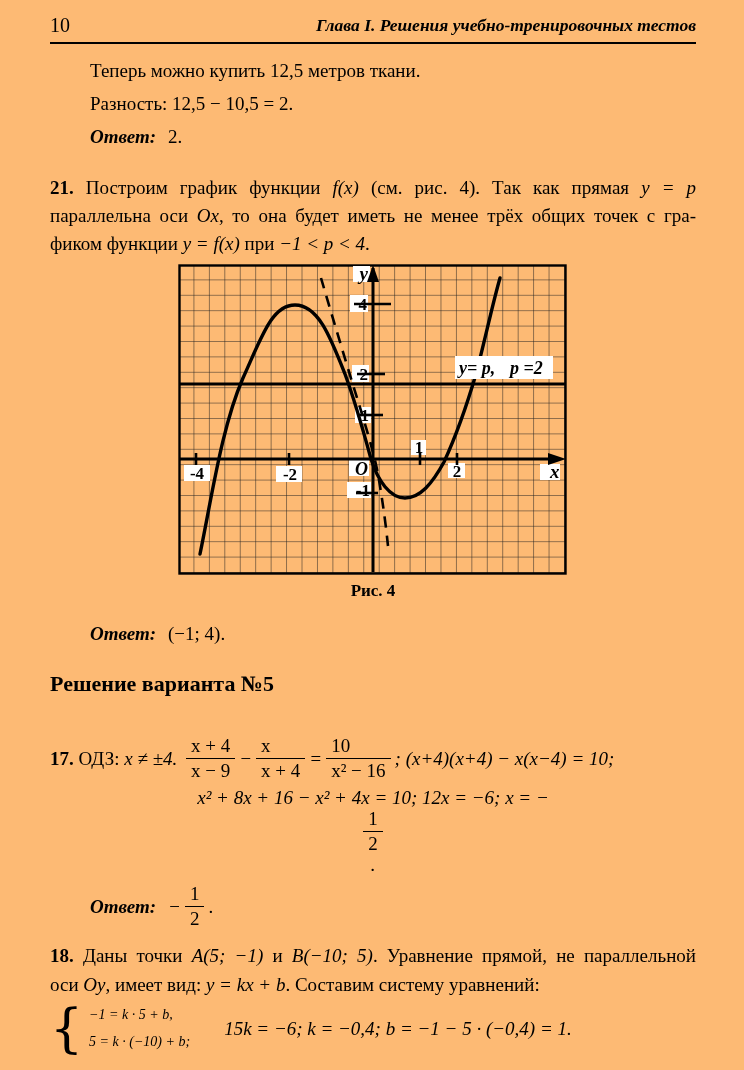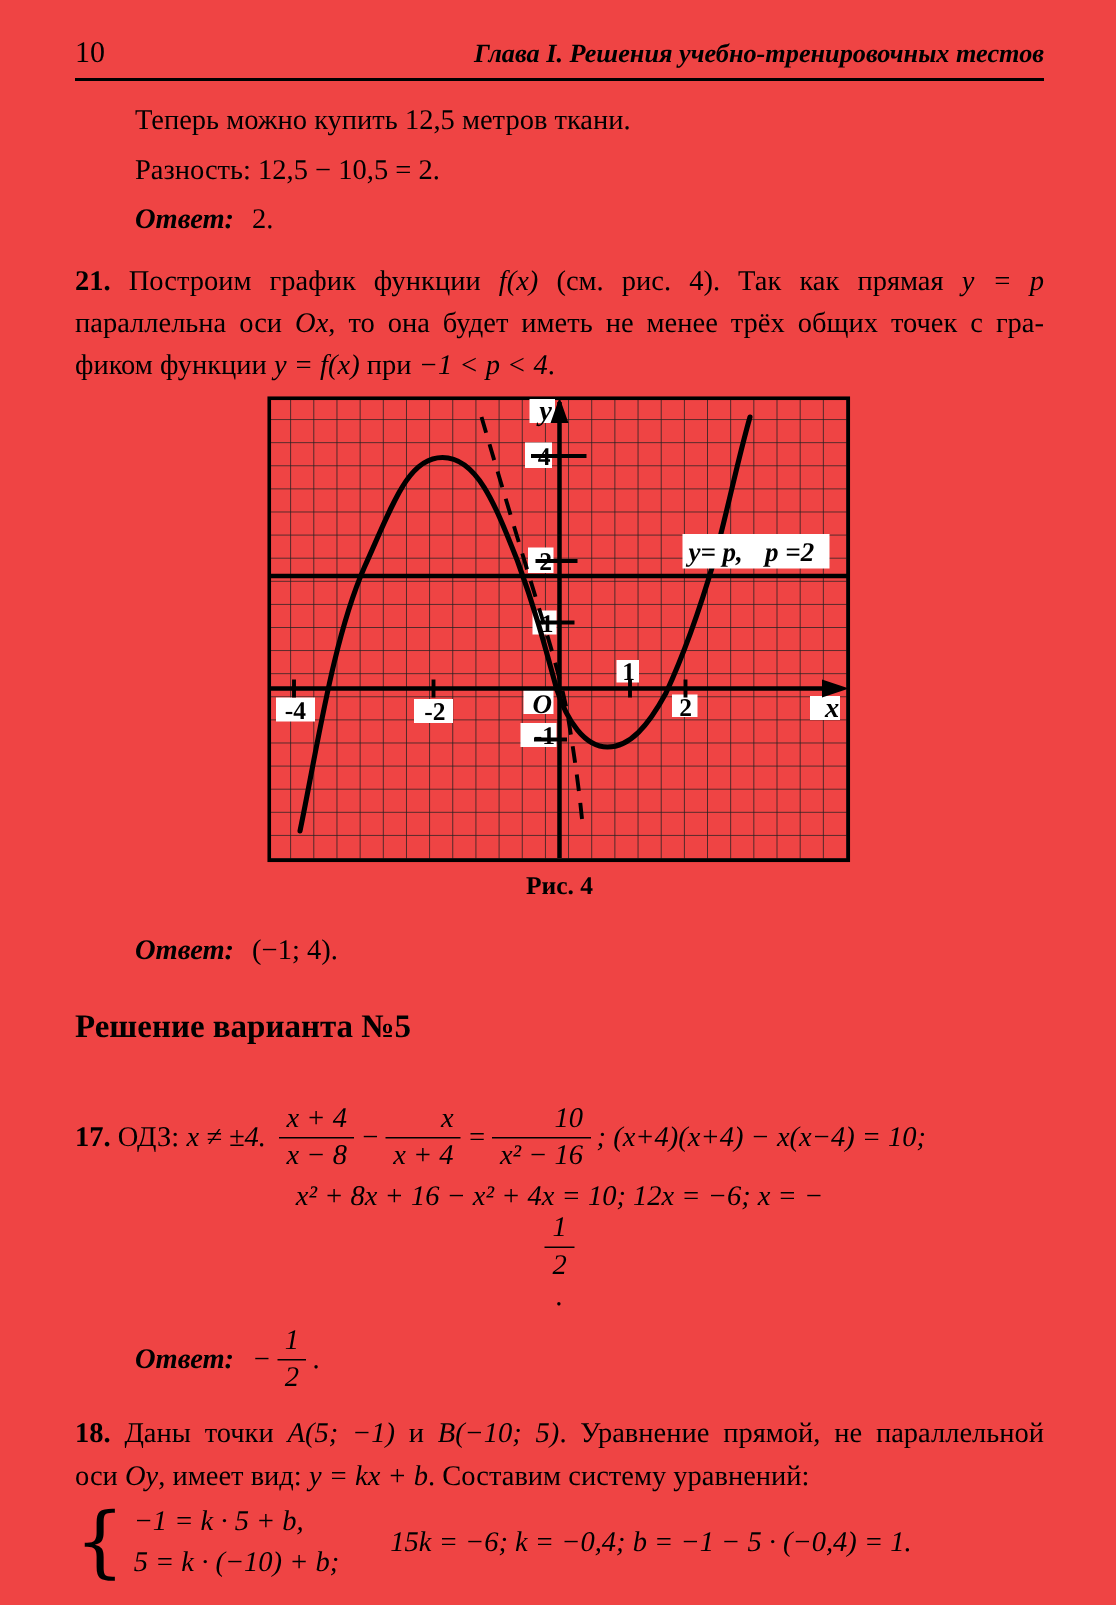--- a/index.html
+++ b/index.html
@@ -1,58 +1,58 @@
 <!DOCTYPE html>
 <html><head>
 <meta charset="utf-8">
 <style>
   html,body{margin:0;padding:0;background:#fff;}
   .page{
     position:relative;
     width:744px;height:1070px;
     box-sizing:border-box;
-    background:#ef4444;
+    background:#fdba74;
     color:#000;
     font-family:"Liberation Serif", serif;
-    padding:24px 48px 0 50px;
+    padding:14px 48px 0 50px;
     overflow:hidden;
   }
   
   .hdr{display:flex;justify-content:space-between;align-items:flex-end;
        border-bottom:2.5px solid #000;padding-bottom:6px;}
   .pgnum{font-size:20px;line-height:22px;}
   .chap{font-style:italic;font-weight:700;font-size:17.5px;line-height:22px;}
   
   .txt{font-size:19px;line-height:22px;}
   .ind{margin-left:40px;}
   .m{font-style:italic;}
   .b{font-weight:700;}
   .ansl{font-style:italic;font-weight:700;padding-right:12px;} 
   .intro{margin-top:16px;}
   .intro > div{margin-bottom:11px;}
-  .p21{margin-top:16px;font-size:19px;line-height:28px;}
+  .p21{margin-top:26px;font-size:19px;line-height:28px;}
   .jl{text-align:justify;text-align-last:justify;}
   
   .fig{margin-top:6px;}
   .fig svg{display:block;margin:0 auto;}
   .figcap{text-align:center;font-weight:700;font-size:17px;margin-top:5px;}
   .ans21{margin-top:22px;}
   .heading{margin-top:26px;font-size:22px;font-weight:700;}
   
   .mrow{display:flex;align-items:center;flex-wrap:nowrap;font-size:19px;}
-  .frac{display:inline-block;vertical-align:middle;text-align:right;margin:0 4px;font-style:italic;}
+  .frac{display:inline-block;vertical-align:middle;text-align:left;margin:0 4px;}
   .frac .nm{display:block;padding:0 5px 2px;border-bottom:1.7px solid #000;line-height:20px;}
   .frac .dn{display:block;padding:2px 5px 0;line-height:20px;}
   .p17{margin-top:39px;}
   .p17l2{margin-top:6px;flex-direction:column;}
   .ans17{margin-top:8px;}
   .p18{margin-top:12px;font-size:19px;line-height:29px;}
   .sysrow{display:flex;align-items:center;margin-top:2px;}
   .brace{font-size:52px;font-weight:400;line-height:0.9;margin-right:6px;font-family:"DejaVu Serif",serif;}
-  .syscol{display:flex;flex-direction:column;font-size:19px;line-height:27px;font-style:italic;}
+  .syscol{display:flex;flex-direction:column;font-size:14px;line-height:27px;font-style:italic;}
   .systail{margin-left:34px;font-size:19px;font-style:italic;}
   .sp{white-space:pre;}
 </style>
 </head>
 <body>
 
 <div class="page">
 
   <div class="hdr">
     <span class="pgnum">10</span>
@@ -147,21 +147,21 @@
   <div class="heading">Решение варианта №5</div>
 
   <div class="p17">
     <div class="mrow">
       <span class="b">17.</span>
         <span class="sp"> ОДЗ: </span>
         <span class="m sp">x ≠ ±4.</span>
         <span class="sp"> </span>
       <span class="frac">
           <span class="nm">x + 4</span>
-          <span class="dn">x − 8</span>
+          <span class="dn">x − 9</span>
         </span>
       <span class="m">−</span>
       <span class="frac">
           <span class="nm">x</span>
           <span class="dn">x + 4</span>
         </span>
       <span class="m">=</span>
       <span class="frac">
           <span class="nm">10</span>
           <span class="dn">x² − 16</span>

